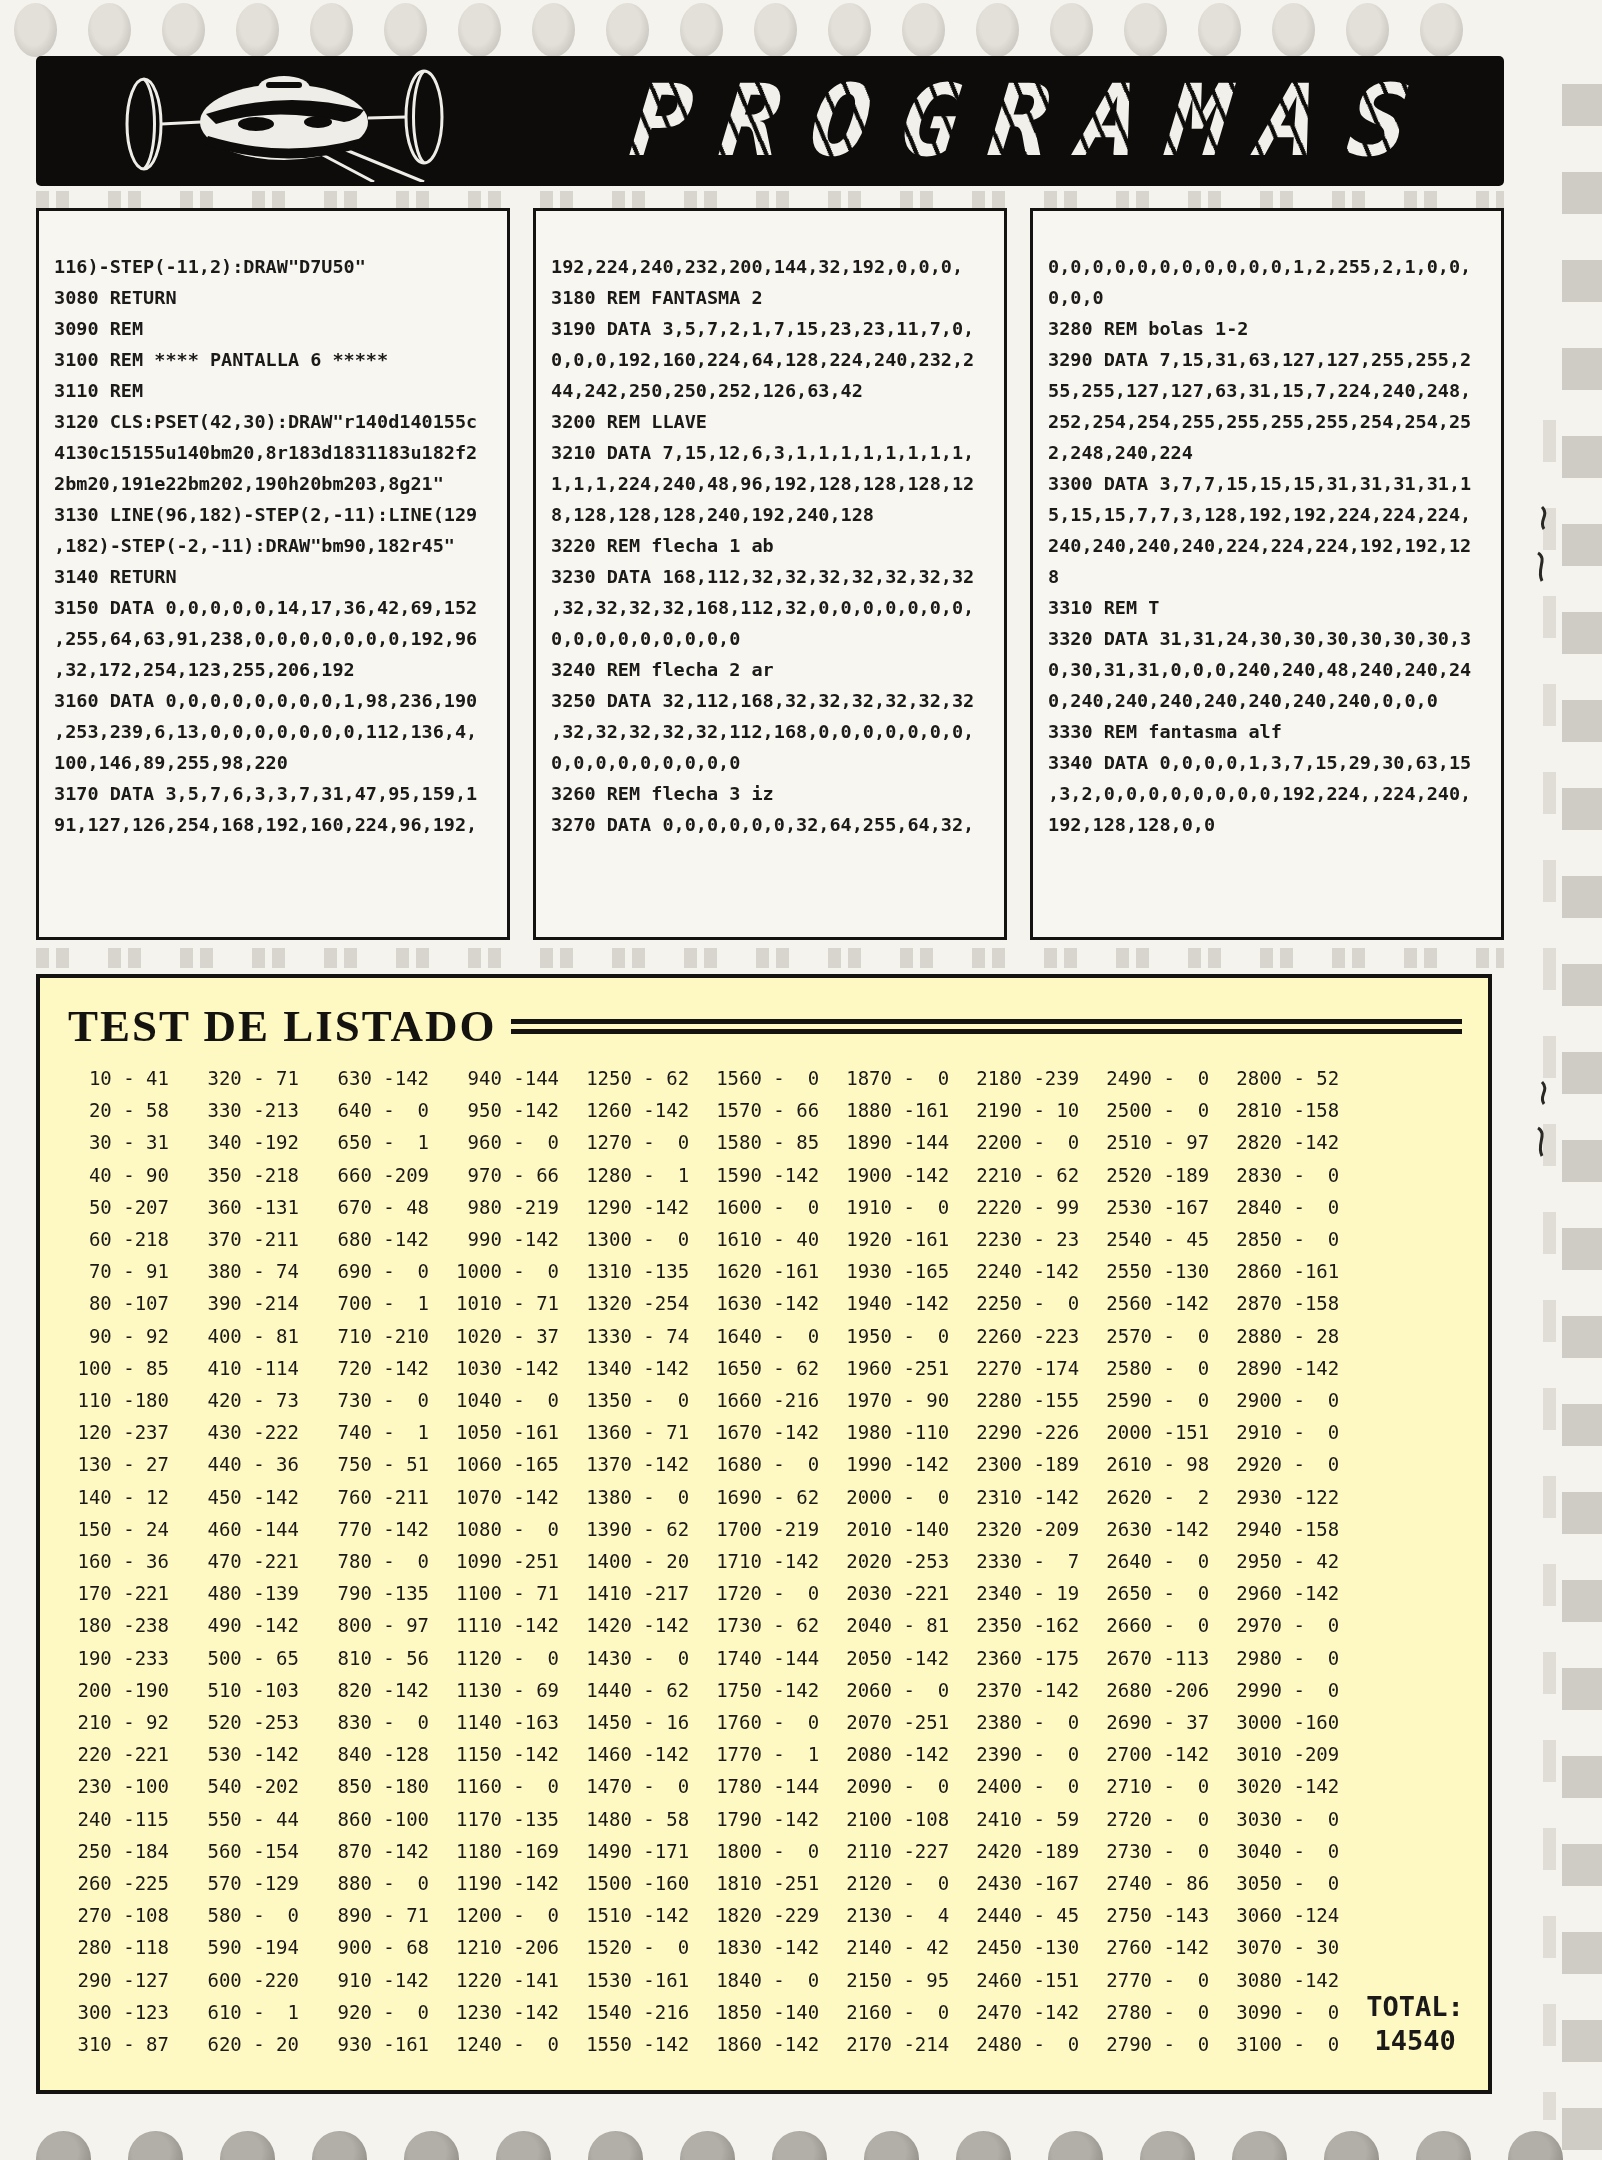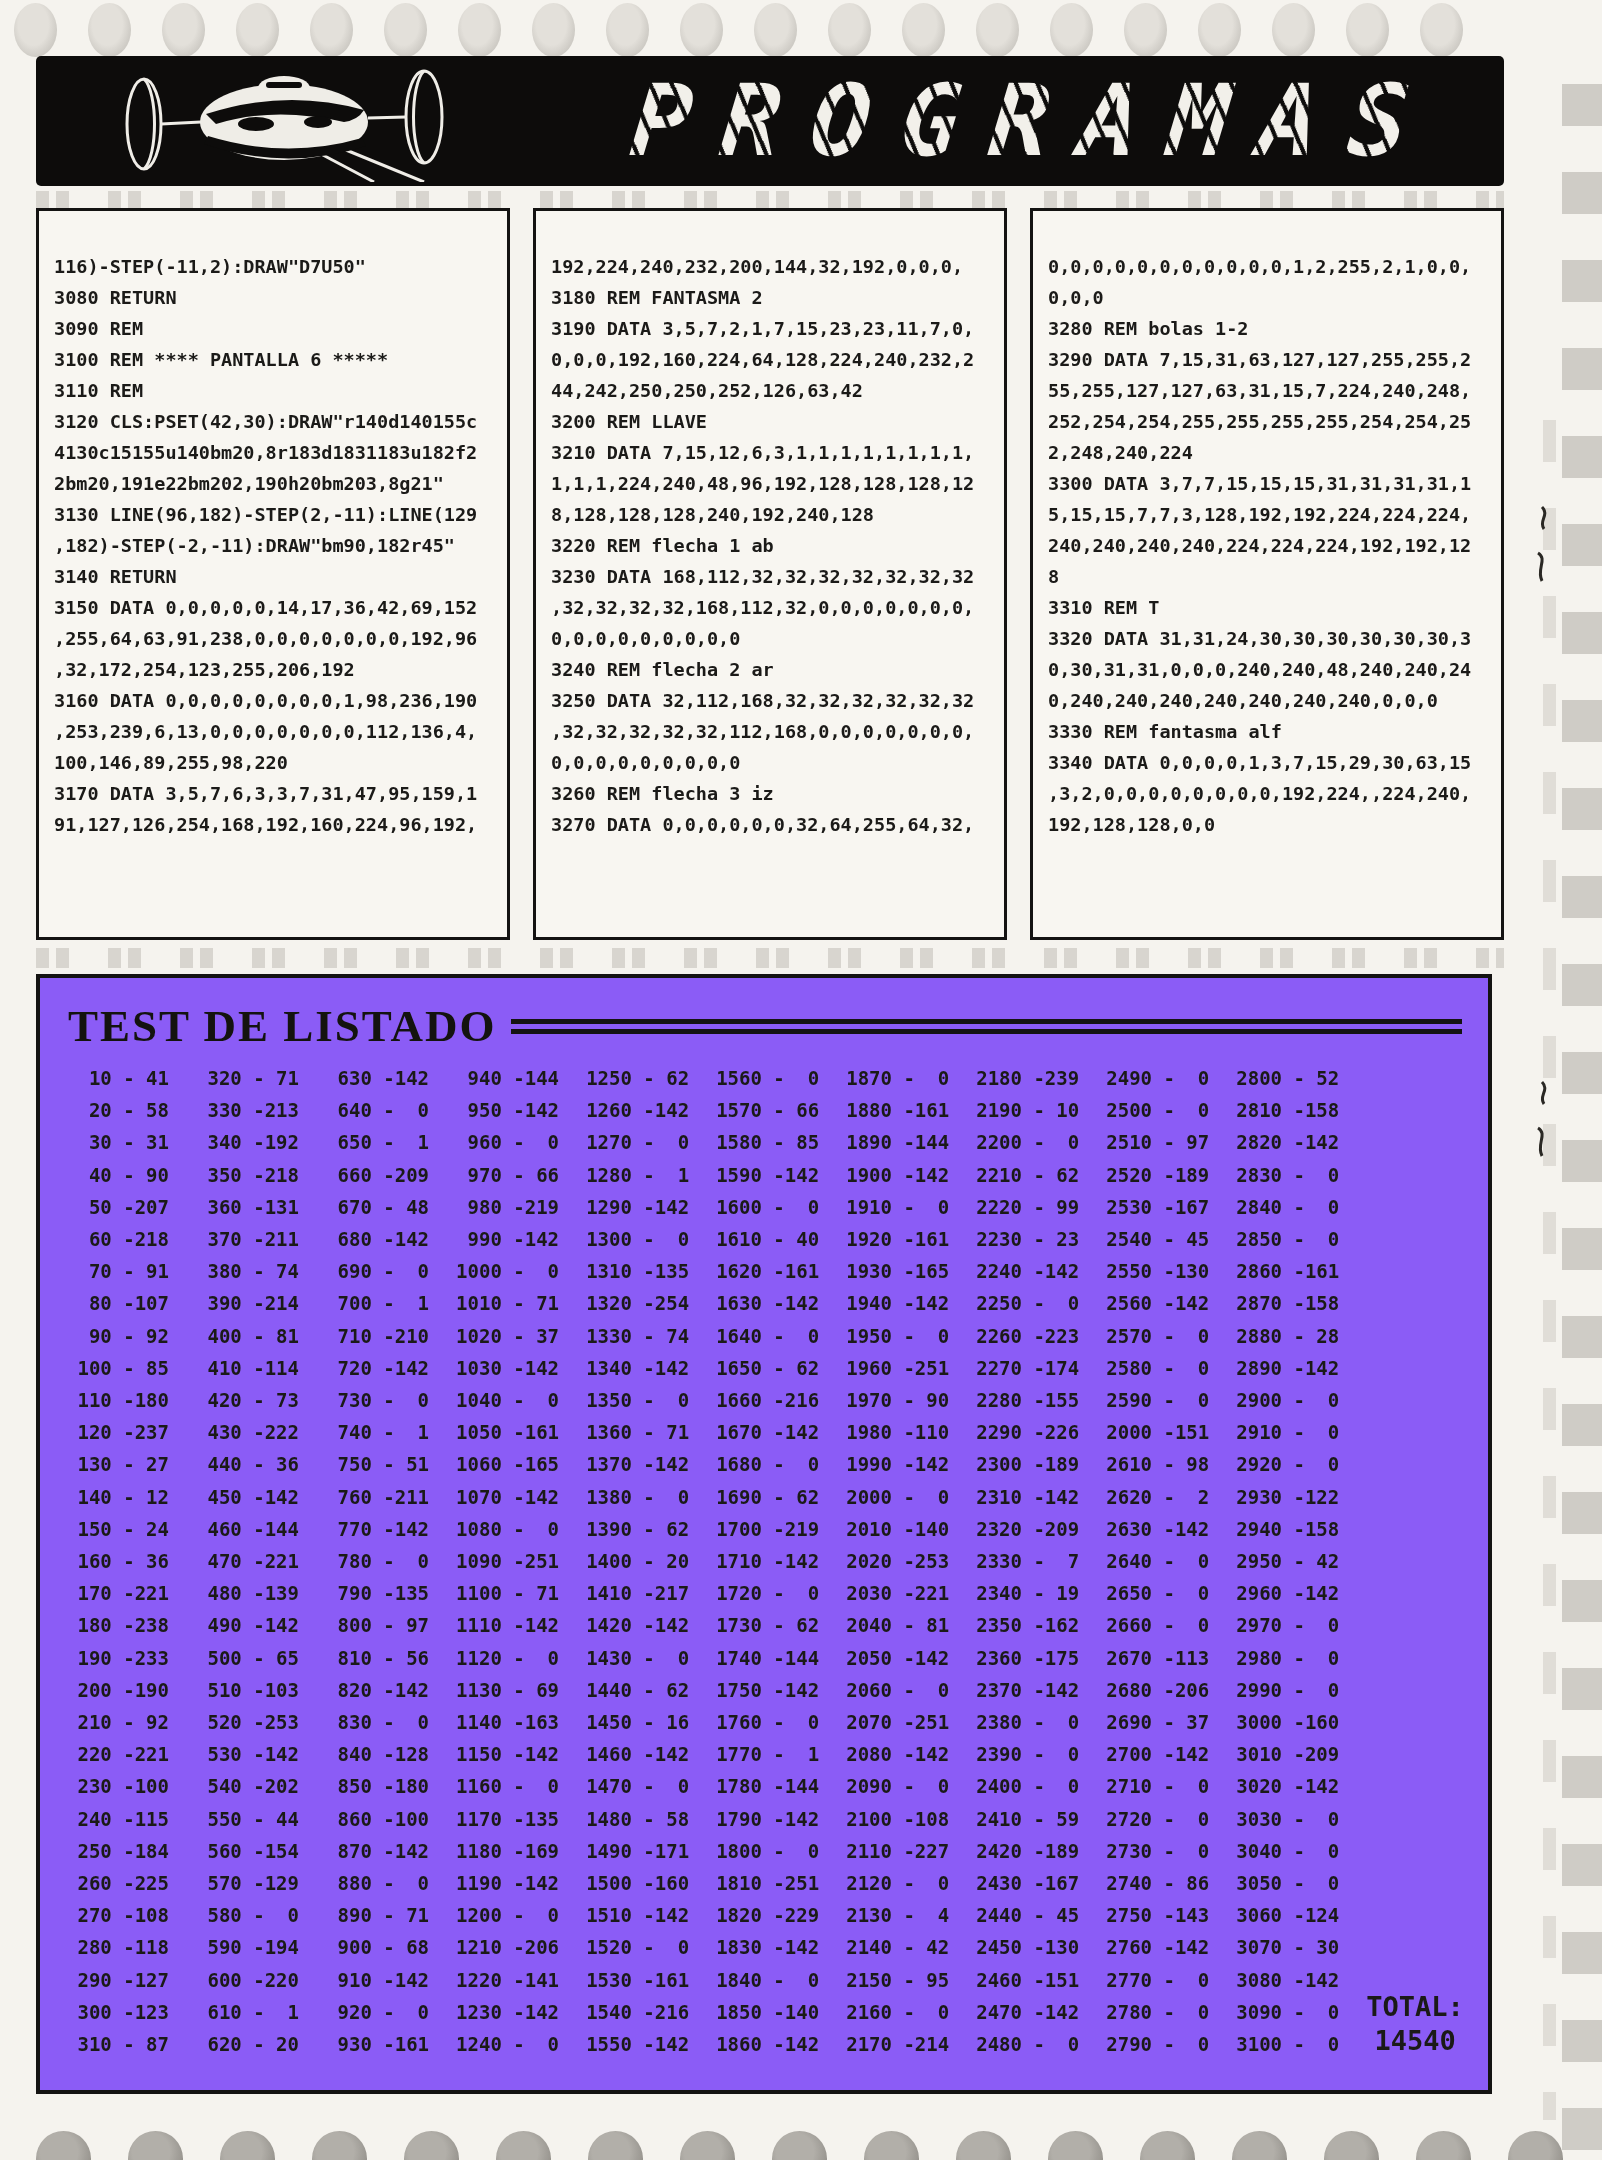--- a/index.html
+++ b/index.html
@@ -35,29 +35,29 @@
       background:repeating-linear-gradient(90deg,#d8d5cf 0 13px,#f5f3ee 13px 20px,#d8d5cf 20px 33px,#f5f3ee 33px 72px);}
   .sep1{top:191px;} .sep2{top:948px;}
   
   .code-row{position:absolute;left:36px;top:208px;width:1468px;display:flex;gap:23px;}
   .code-box{flex:1;height:732px;border:3px solid #141312;background:#f8f6f1;
       box-sizing:border-box;padding:40px 13px 10px 15px;overflow:hidden;}
   .code-box pre{margin:0;font-family:"DejaVu Sans Mono",monospace;font-weight:bold;
       font-size:18.5px;line-height:31px;white-space:pre;color:#1b1a18;letter-spacing:0;}
   
   .listado{position:absolute;left:36px;top:974px;width:1456px;height:1120px;
-      border:4px solid #141312;background:#8b5cf6;box-sizing:border-box;}
+      border:4px solid #141312;background:#fef9c3;box-sizing:border-box;}
   .listado-head{display:flex;align-items:center;margin:22px 26px 4px 28px;}
   .listado-title{font-family:"Liberation Serif","DejaVu Serif",serif;font-weight:bold;
       font-size:45px;letter-spacing:2px;color:#14130f;white-space:nowrap;}
   .listado-rule{flex:1;height:15px;margin-left:14px;
       background:linear-gradient(#141312 0 5px,transparent 5px 10px,#141312 10px 15px);}
   .cols{display:flex;justify-content:space-between;margin:10px 24px 0 26px;height:1000px;}
   .lcol{display:flex;flex-direction:column;}
-  .lcol pre{margin:0;font-family:"DejaVu Sans Mono",monospace;font-weight:bold;
+  .lcol pre{margin:0;font-family:"DejaVu Sans Mono",monospace;font-weight:normal;
       font-size:19px;line-height:32.2px;white-space:pre;color:#1b1a18;}
   .total{margin-top:auto;margin-bottom:4px;text-align:center;
       font-family:"DejaVu Sans Mono",monospace;font-weight:bold;font-size:27px;
       line-height:34px;color:#1b1a18;white-space:pre;}
 </style>
 </head>
 <body>
 
 <div class="page">
 

